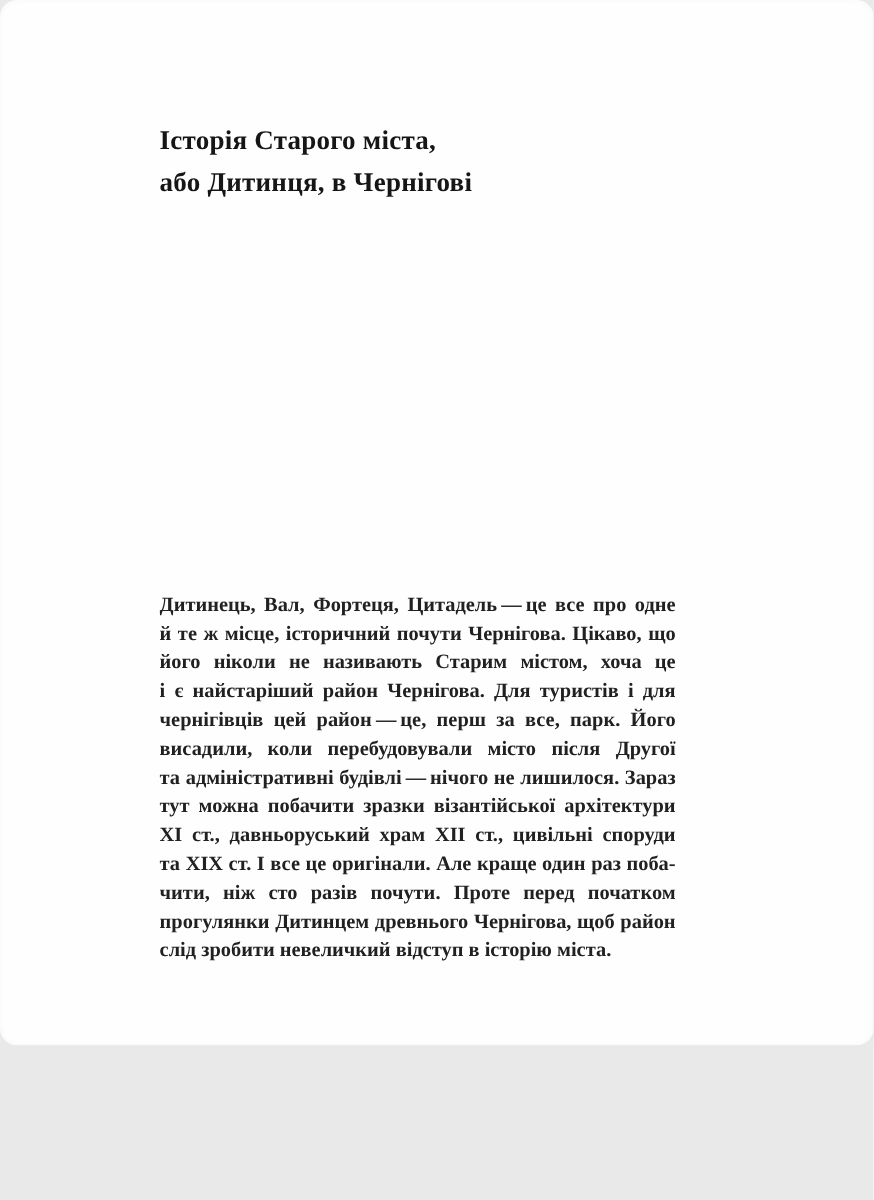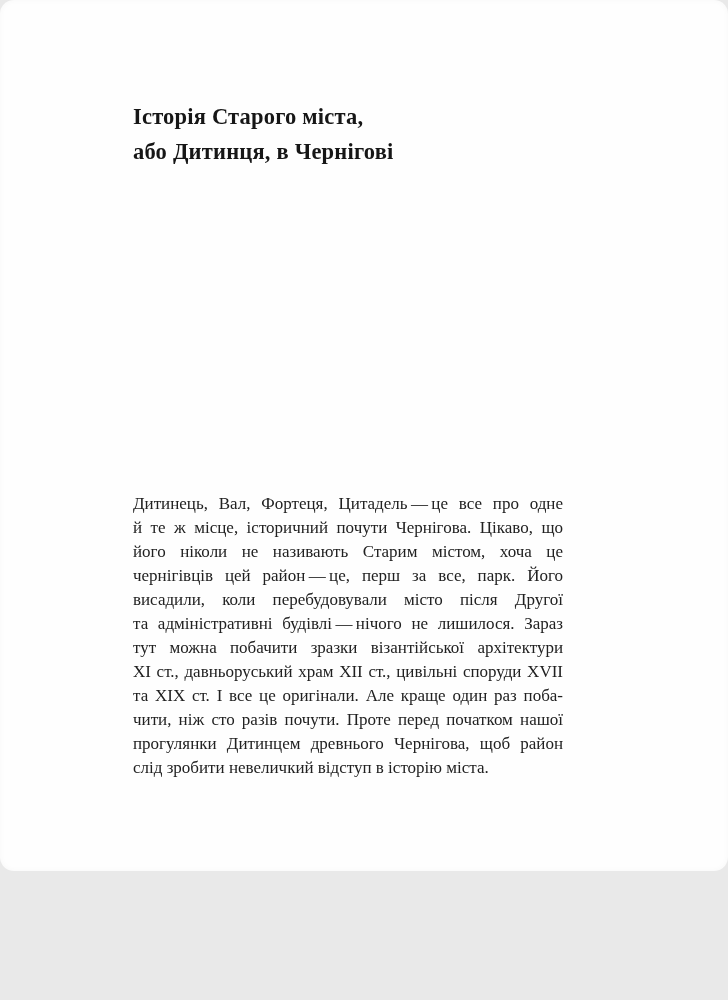--- a/index.html
+++ b/index.html
@@ -37,20 +37,21 @@
     font-size: 17px;
     line-height: 24px;
     color: #212121;
   }
   .text-line {
     text-align: justify;
     text-align-last: justify;
     white-space: normal;
     overflow: hidden;
     height: 24px;
+    font-weight: bold;
   }
   .text-line.last-line {
     text-align: center;
     text-align-last: left;
   }
   .page-number {
     position: absolute;
     left: 524px;
     top: 899px;
     font-size: 15px;
@@ -65,20 +66,21 @@
 
   <div class="chapter-title">
     <div class="title-line">Історія Старого міста,</div>
     <div class="title-line">або Дитинця, в Чернігові</div>
   </div>
 
   <div class="body-paragraph">
     <div class="text-line">Дитинець, Вал, Фортеця, Цитадель — це все про одне</div>
     <div class="text-line">й те ж місце, історичний почути Чернігова. Цікаво, що</div>
     <div class="text-line">його ніколи не називають Старим містом, хоча це</div>
+    <div class="text-line">і є найстаріший район Чернігова. Для туристів і для</div>
     <div class="text-line">чернігівців цей район — це, перш за все, парк. Його</div>
     <div class="text-line">висадили, коли перебудовували місто після Другої</div>
     <div class="text-line">та адміністративні будівлі — нічого не лишилося. Зараз</div>
     <div class="text-line">тут можна побачити зразки візантійської архітектури</div>
     <div class="text-line">XI ст., давньоруський храм XII ст., цивільні споруди XVII</div>
     <div class="text-line">та XIX ст. І все це оригінали. Але краще один раз поба-</div>
     <div class="text-line">чити, ніж сто разів почути. Проте перед початком нашої</div>
     <div class="text-line">прогулянки Дитинцем древнього Чернігова, щоб район</div>
     <div class="text-line last-line">слід зробити невеличкий відступ в історію міста.</div>
   </div>

